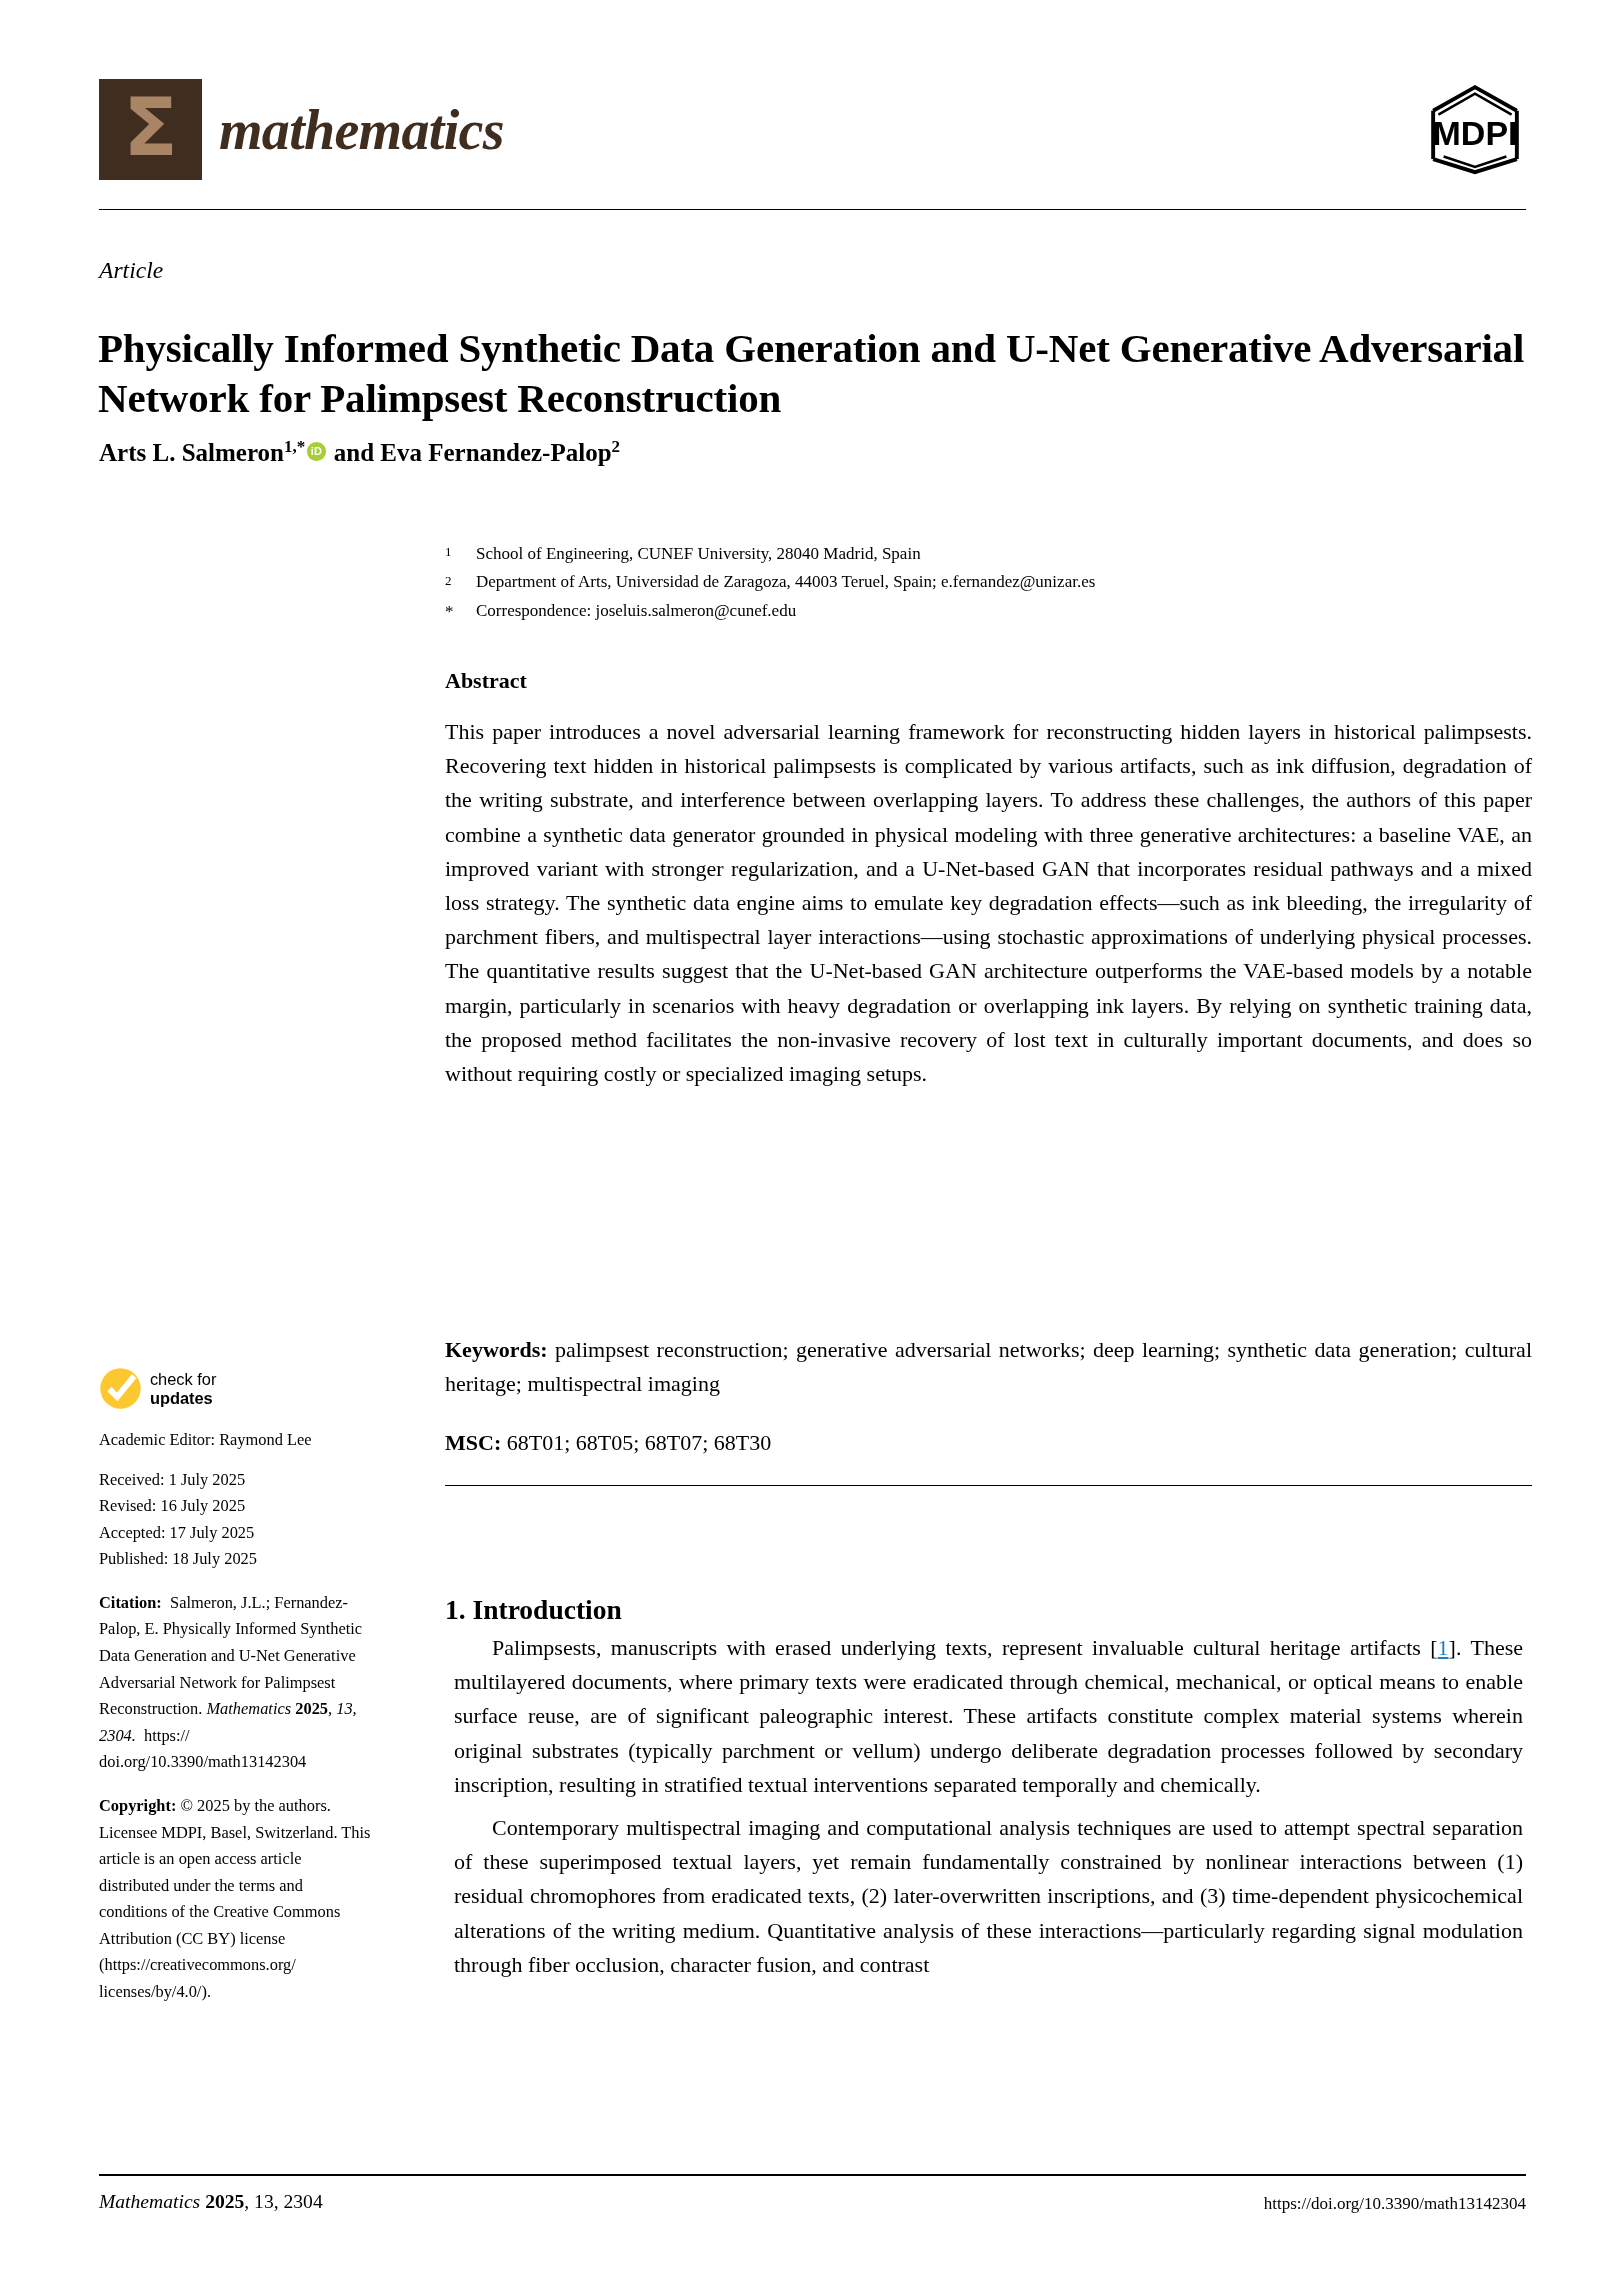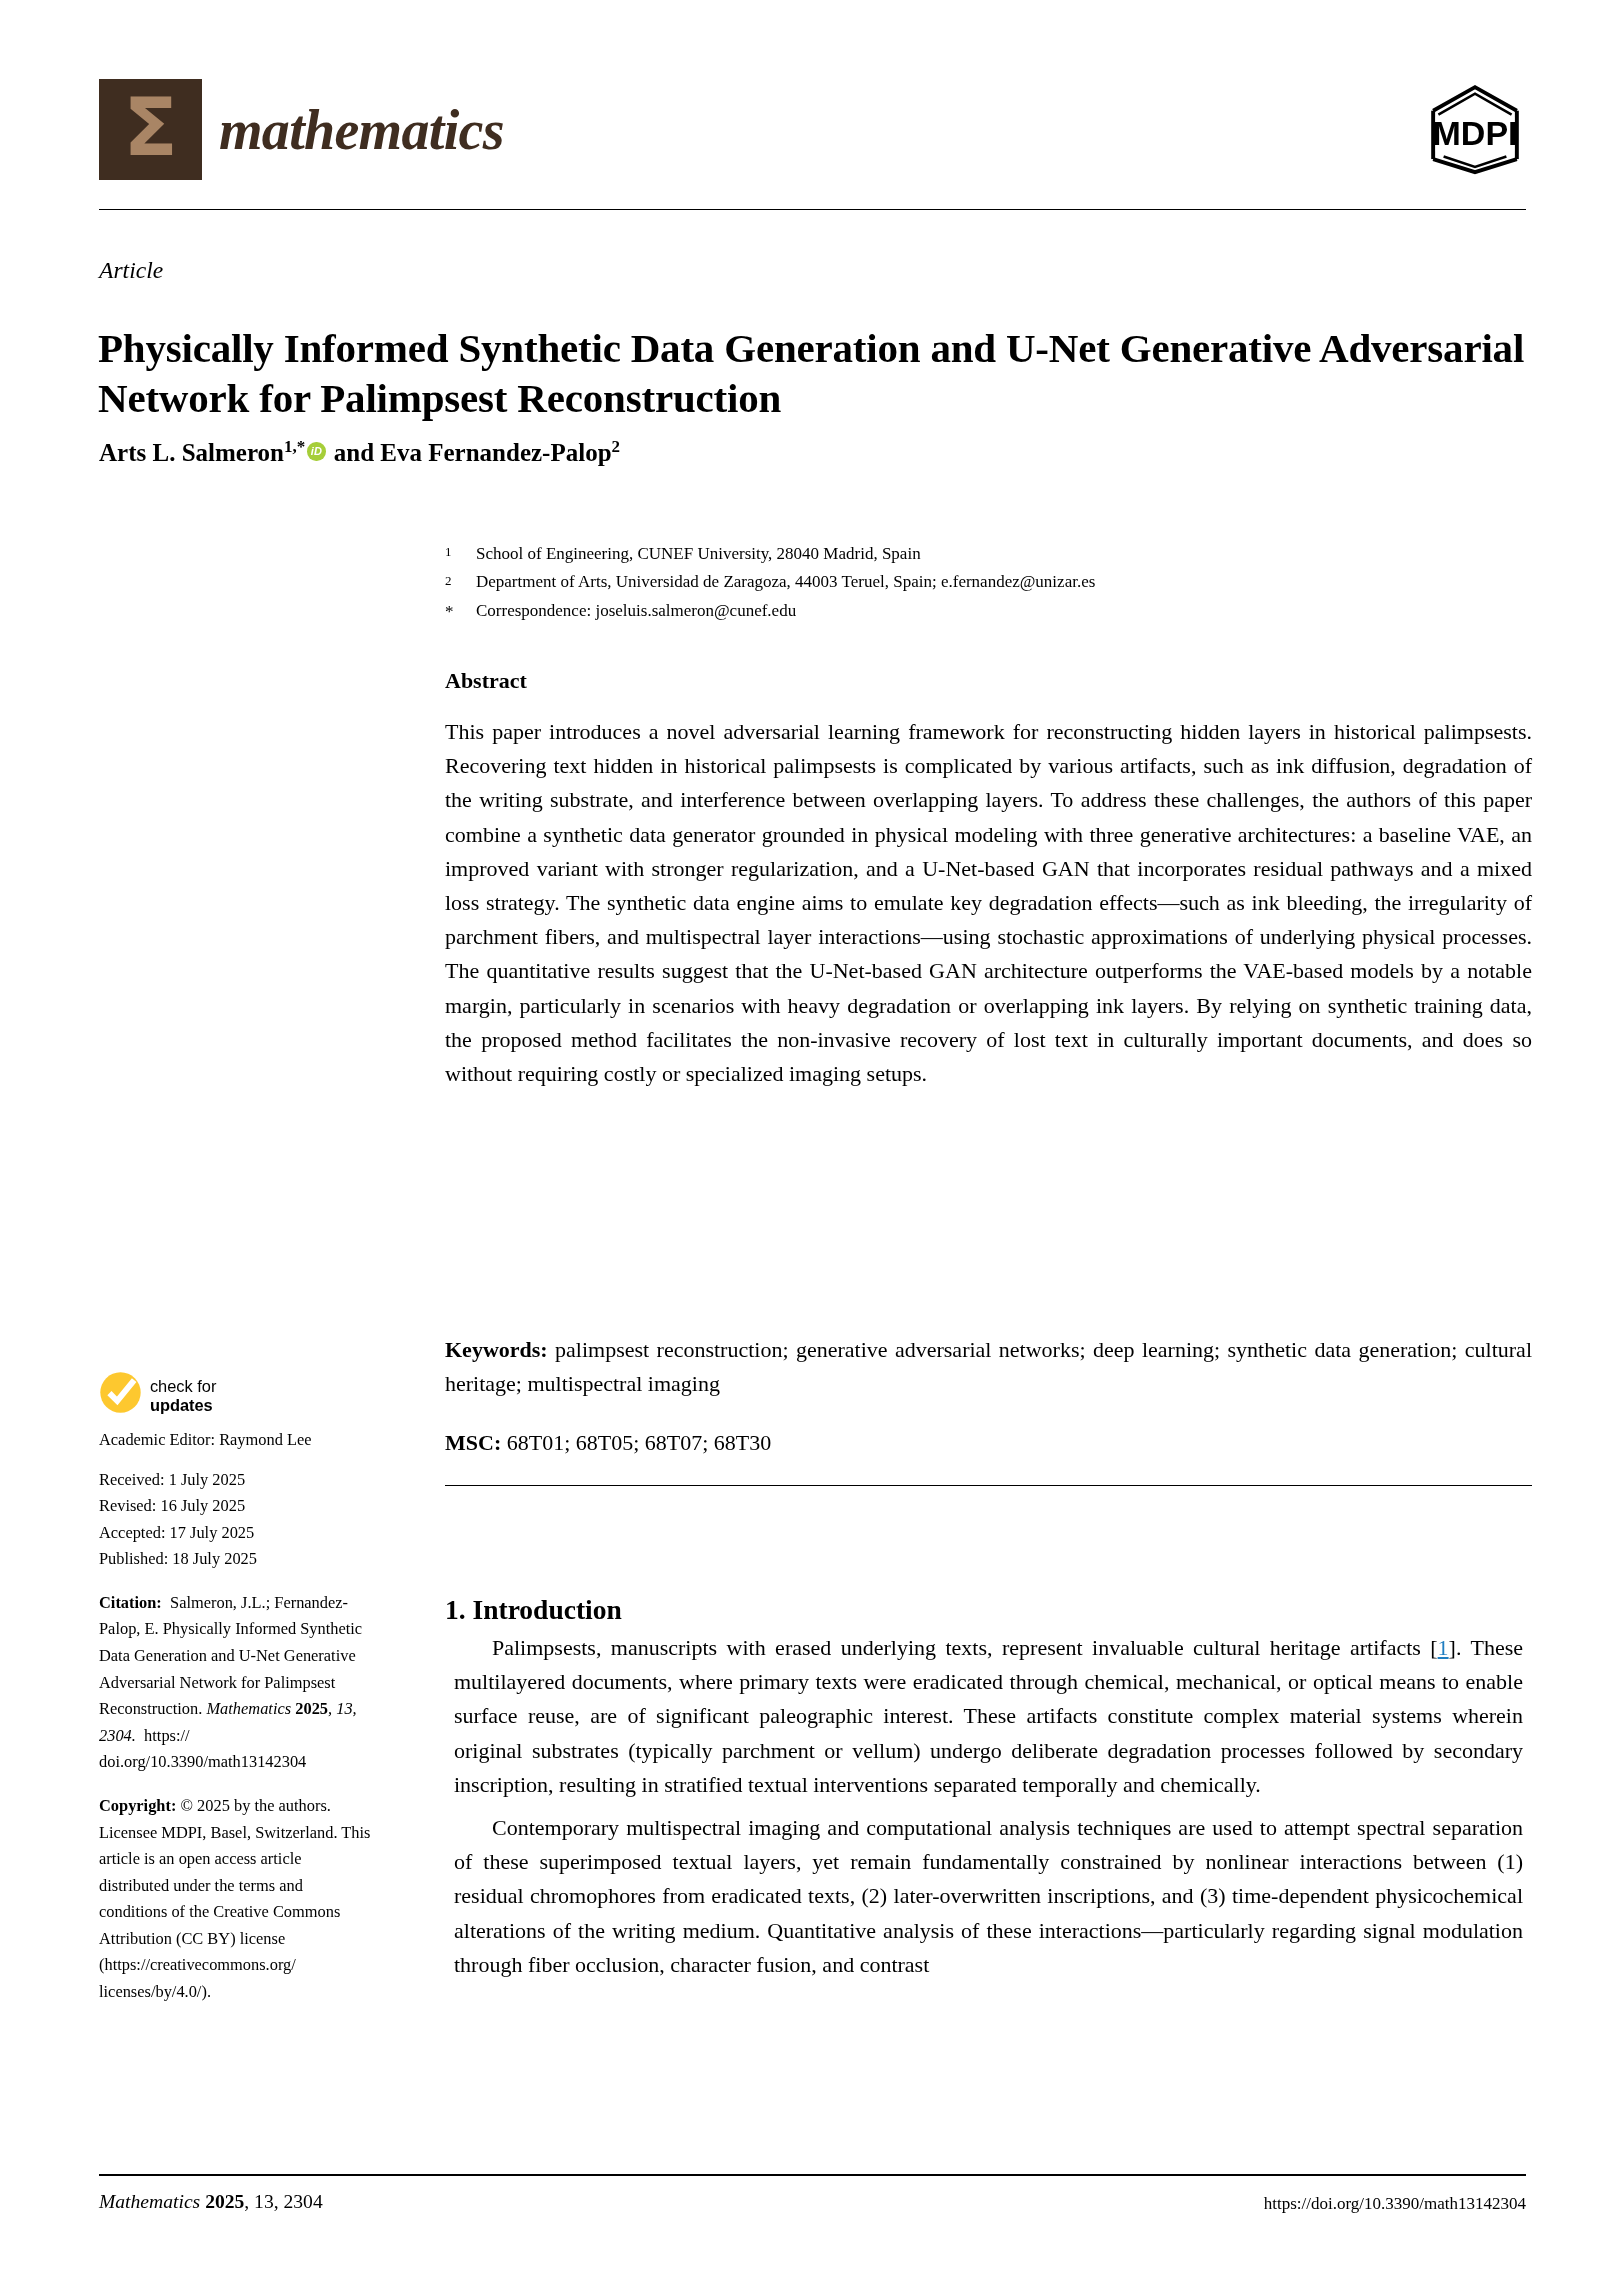--- a/index.html
+++ b/index.html
@@ -115,21 +115,20 @@
     border-radius: 50%;
     background: #a6ce39;
     color: #fff;
     font-size: 11px;
     font-weight: 700;
     font-family: "Liberation Sans", sans-serif;
     text-align: center;
     line-height: 18.3px;
     vertical-align: 5.9px;
     margin: 0 2px;
-    font-style: italic;
   }
 
   
   .affils {
     position: absolute;
     left: 445px;
     top: 541px;
     width: 1087px;
     font-size: 17px;
     line-height: 1.52;
@@ -209,21 +208,21 @@
   .ref-link { color: #1f7ec1; }
 
   
   .cfu {
     position: absolute;
     left: 99px;
     top: 1363px;
     width: 196px;
     height: 51px;
     display: flex;
-    align-items: flex-end;
+    align-items: center;
   }
   .cfu-mark { width: 43px; height: 43px; flex: 0 0 43px; }
   .cfu-txt {
     margin-left: 7.9px;
     font-family: "Liberation Sans", "DejaVu Sans", sans-serif;
     font-size: 16.4px;
     line-height: 1.12;
   }
   .cfu-txt .l2 { font-weight: 700; }
 

